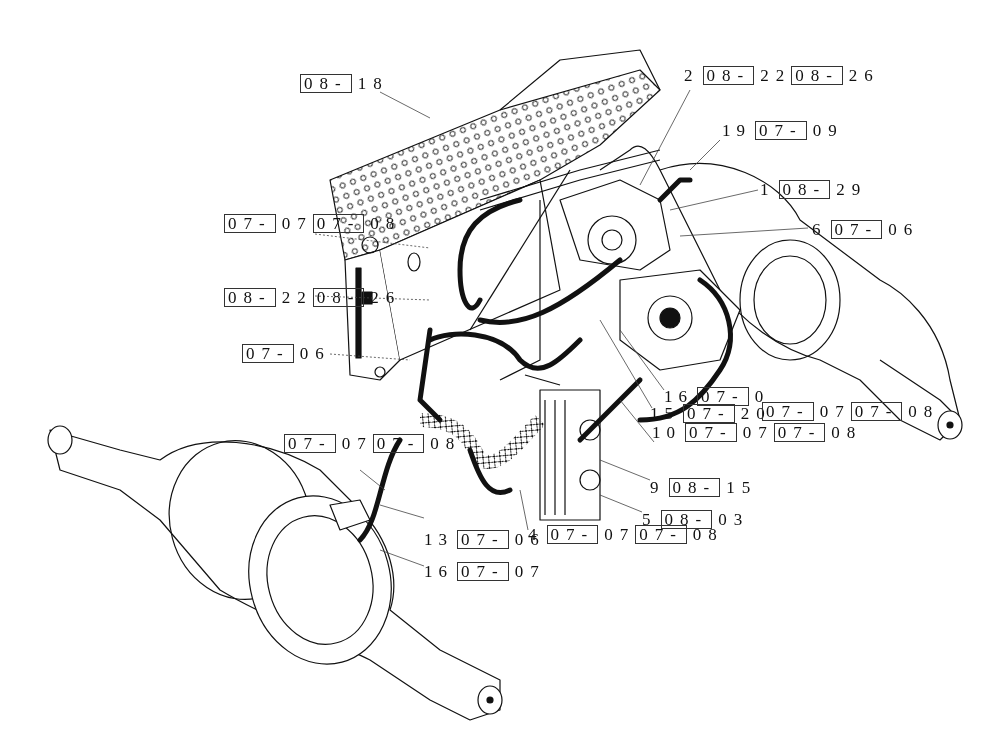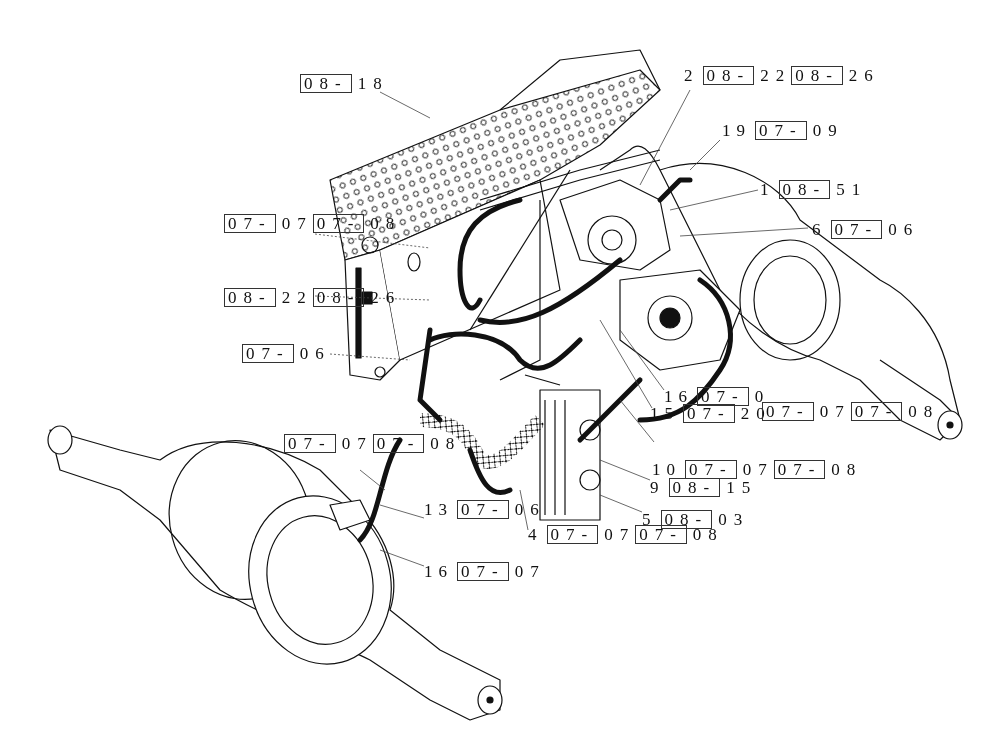--- a/index.html
+++ b/index.html
@@ -138,21 +138,21 @@
       <span class="item">19</span>
       <div><div class="ref">
           <span class="refbox">07-</span>
           <span class="refnum">09</span>
         </div></div>
     </div>
     <div class="callout" style="left: 760px; top: 180px; display: flex; align-items: center;">
       <span class="item">1</span>
       <div><div class="ref">
           <span class="refbox">08-</span>
-          <span class="refnum">51</span>
+          <span class="refnum">29</span>
         </div></div>
     </div>
     <div class="callout" style="left: 812px; top: 220px; display: flex; align-items: center;">
       <span class="item">6</span>
       <div><div class="ref">
           <span class="refbox">07-</span>
           <span class="refnum">06</span>
         </div></div>
     </div>
     <div class="callout" style="left: 224px; top: 214px; display: flex; align-items: center;">
@@ -195,21 +195,21 @@
     </div>
     <div class="callout" style="left: 762px; top: 402px; display: flex; align-items: center;">
       <div><div class="ref">
           <span class="refbox">07-</span>
           <span class="refnum">07</span>
         </div><div class="ref">
           <span class="refbox">07-</span>
           <span class="refnum">08</span>
         </div></div>
     </div>
-    <div class="callout" style="left: 652px; top: 460px; display: flex; align-items: center;">
+    <div class="callout" style="left: 652px; top: 423px; display: flex; align-items: center;">
       <span class="item">10</span>
       <div><div class="ref">
           <span class="refbox">07-</span>
           <span class="refnum">07</span>
         </div><div class="ref">
           <span class="refbox">07-</span>
           <span class="refnum">08</span>
         </div></div>
     </div>
     <div class="callout" style="left: 650px; top: 478px; display: flex; align-items: center;">
@@ -228,21 +228,21 @@
     </div>
     <div class="callout" style="left: 284px; top: 434px; display: flex; align-items: center;">
       <div><div class="ref">
           <span class="refbox">07-</span>
           <span class="refnum">07</span>
         </div><div class="ref">
           <span class="refbox">07-</span>
           <span class="refnum">08</span>
         </div></div>
     </div>
-    <div class="callout" style="left: 424px; top: 500px; display: flex; align-items: center;">
+    <div class="callout" style="left: 424px; top: 530px; display: flex; align-items: center;">
       <span class="item">13</span>
       <div><div class="ref">
           <span class="refbox">07-</span>
           <span class="refnum">06</span>
         </div></div>
     </div>
     <div class="callout" style="left: 528px; top: 525px; display: flex; align-items: center;">
       <span class="item">4</span>
       <div><div class="ref">
           <span class="refbox">07-</span>

